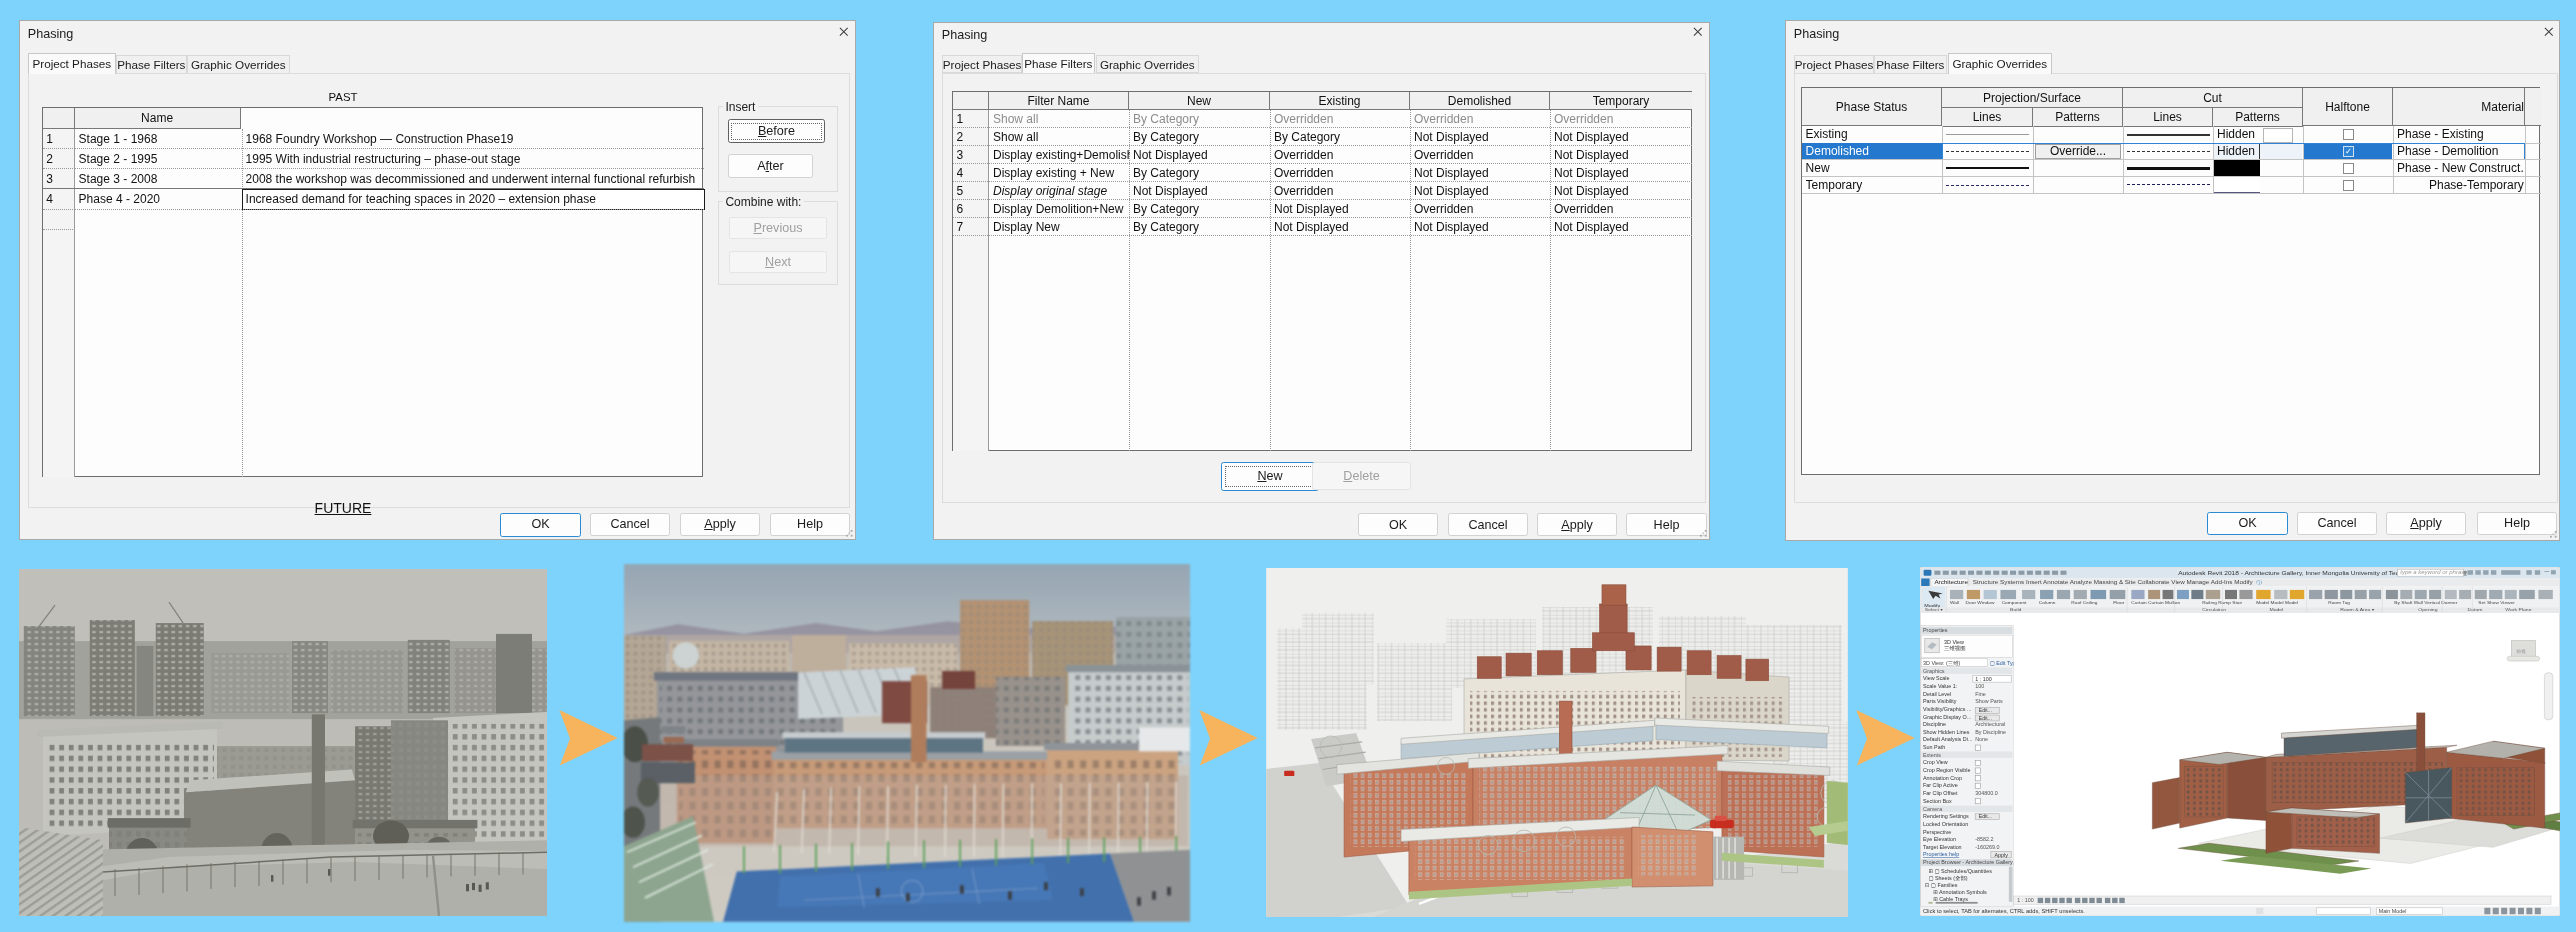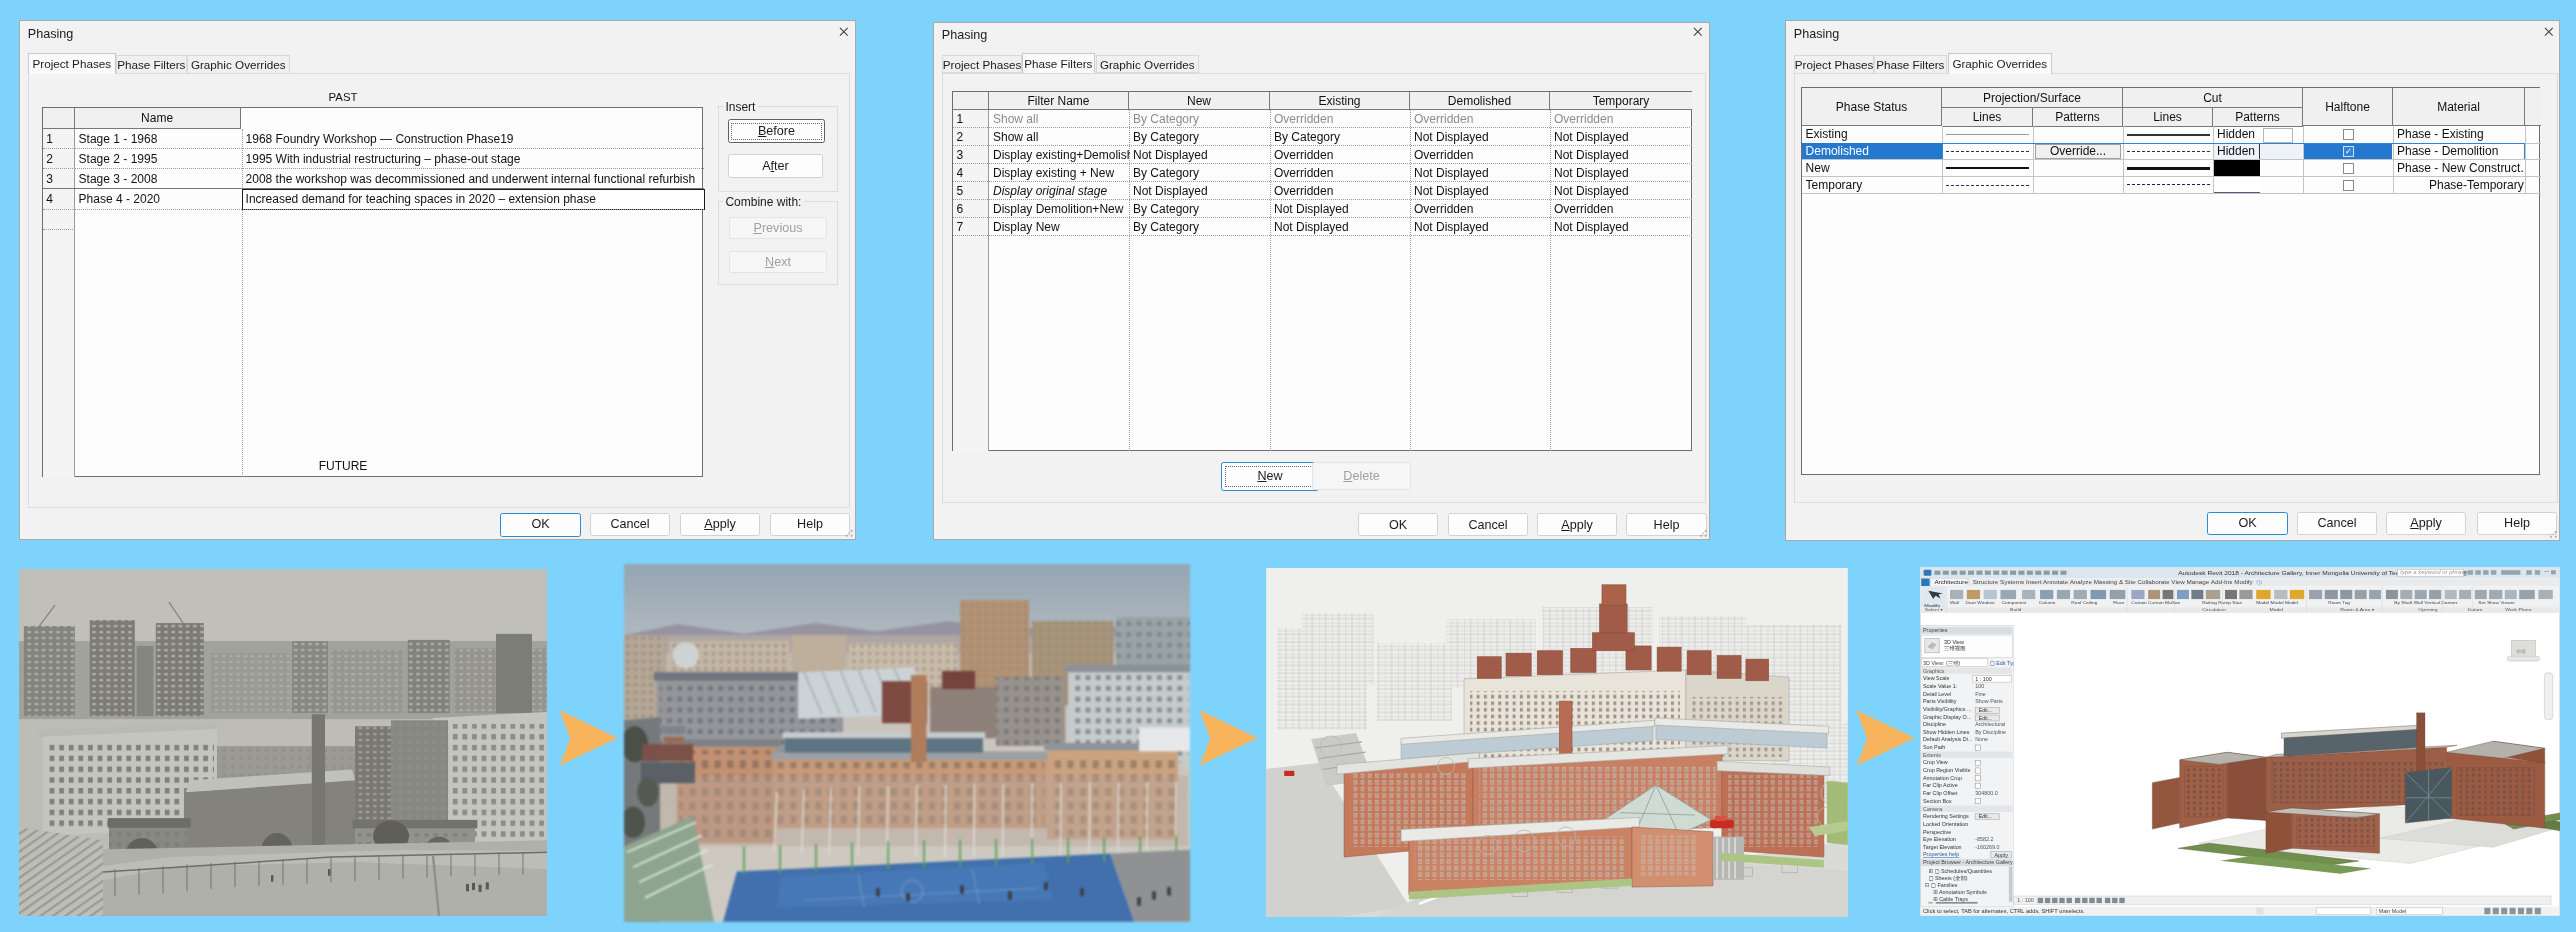--- a/index.html
+++ b/index.html
@@ -62,26 +62,26 @@
     <div class="cell" style="left:36px;top:42px;width:162px;height:18.6px;line-height:18.6px;">Stage 2 - 1995</div>
     <div class="cell" style="left:203px;top:42px;width:456px;height:18.6px;line-height:18.6px;">1995 With industrial restructuring – phase-out stage</div>
     <div class="abs" style="left:32px;top:60px;width:629px;height:0.6px;border-top:0.6px dotted #999;"></div>
     <div class="cell" style="left:36px;top:62px;width:162px;height:19px;line-height:19px;">Stage 3 - 2008</div>
     <div class="cell" style="left:203px;top:62px;width:456px;height:19px;line-height:19px;">2008 the workshop was decommissioned and underwent internal functional refurbish</div>
     <div class="abs" style="left:32px;top:80px;width:629px;height:0.6px;border-top:0.6px solid #777;"></div>
     <div class="cell" style="left:36px;top:82px;width:162px;height:18.6px;line-height:18.6px;">Phase 4 - 2020</div>
     <div class="cell" style="left:199px;top:81px;width:463px;height:20.4px;line-height:18.6px;border:1.2px solid #1b1b1b;padding-left:3px;background:#fff;">Increased demand for teaching spaces in 2020 – extension phase</div>
     <div class="abs" style="left:32px;top:101px;width:629px;height:0.6px;border-top:0.6px dotted #999;"></div>
   </div>
-  <div class="cell" style="left:263px;top:438px;width:120px;text-align:center;font-size:12px;z-index:2;">FUTURE</div>
+  <div class="cell" style="left:263px;top:479px;width:120px;text-align:center;font-size:14px;z-index:2;text-decoration:underline;">FUTURE</div>
 
   <div class="grp" style="left:698px;top:85px;width:120px;height:86px;z-index:2;"></div>
   <div class="grplabel" style="left:703px;top:79px;z-index:3;">Insert</div>
   <div class="btn" style="left:708px;top:98px;width:97px;height:24px;line-height:23px;border:0.6px solid #606060;z-index:3;"><div style="position:absolute;left:2.4px;top:2.4px;right:2.4px;bottom:2.4px;border:0.6px dotted #666;"></div><u>B</u>efore</div>
-  <div class="btn" style="left:708px;top:133px;width:95px;height:23.4px;line-height:22px;z-index:3;">A<u>f</u>ter</div>
+  <div class="btn" style="left:708px;top:133px;width:85px;height:23.4px;line-height:22px;z-index:3;">A<u>f</u>ter</div>
 
   <div class="grp" style="left:698px;top:180px;width:120px;height:84px;z-index:2;"></div>
   <div class="grplabel" style="left:703px;top:174px;z-index:3;">Combine with:</div>
   <div class="btn dis" style="left:709px;top:196px;width:98px;height:22px;line-height:21px;z-index:3;"><u>P</u>revious</div>
   <div class="btn dis" style="left:709px;top:230px;width:98px;height:21.6px;line-height:20.4px;z-index:3;"><u>N</u>ext</div>
 
   <div class="btn" style="left:480px;top:492px;width:81px;height:23.4px;line-height:21px;border:1.2px solid #2a8ad4;">OK</div>
   <div class="btn" style="left:570px;top:492px;width:80px;height:23px;line-height:21.6px;">Cancel</div>
   <div class="btn" style="left:660px;top:492px;width:80px;height:23px;line-height:21.6px;"><u>A</u>pply</div>
   <div class="btn" style="left:750px;top:492px;width:80px;height:23px;line-height:21.6px;">Help</div>
@@ -199,21 +199,21 @@
     <div class="tab" style="left:0px;width:80px;">Project Phases</div>
     <div class="tab" style="left:80px;width:73px;">Phase Filters</div>
     <div class="tab on" style="left:154px;width:104px;">Graphic Overrides</div>
   </div>
   <div class="abs" style="left:15px;top:66px;width:739px;height:388px;border:0.6px solid #6e6e6e;background:#fdfdfd;box-sizing:border-box;z-index:2;">
 
     <div class="cell" style="left:0;top:0;width:140px;height:38px;line-height:38px;background:#f0f0f0;border-right:0.6px solid #787878;border-bottom:0.6px solid #787878;text-align:center;">Phase Status</div>
     <div class="cell" style="left:140px;top:0;width:181px;height:20px;line-height:20px;background:#f0f0f0;border-right:0.6px solid #787878;border-bottom:0.6px solid #787878;text-align:center;">Projection/Surface</div>
     <div class="cell" style="left:321px;top:0;width:180px;height:20px;line-height:20px;background:#f0f0f0;border-right:0.6px solid #787878;border-bottom:0.6px solid #787878;text-align:center;">Cut</div>
     <div class="cell" style="left:501px;top:0;width:90px;height:38px;line-height:38px;background:#f0f0f0;border-right:0.6px solid #787878;border-bottom:0.6px solid #787878;text-align:center;">Halftone</div>
-    <div class="cell" style="left:591px;top:0;width:132px;height:38px;line-height:38px;background:#f0f0f0;border-right:0.6px solid #787878;border-bottom:0.6px solid #787878;text-align:center;">Material</div>
+    <div class="cell" style="left:591px;top:0;width:132px;height:38px;line-height:38px;background:#f0f0f0;border-right:0.6px solid #787878;border-bottom:0.6px solid #787878;text-align:right;">Material</div>
     <div class="abs" style="left:723px;top:0;width:16px;height:38px;background:#f0f0f0;border-bottom:0.6px solid #787878;box-sizing:border-box;"></div>
     <div class="cell" style="left:140px;top:20px;width:91px;height:18.6px;line-height:18.6px;background:#f0f0f0;border-right:0.6px solid #787878;border-bottom:0.6px solid #787878;text-align:center;">Lines</div>
     <div class="cell" style="left:231px;top:20px;width:90px;height:18.6px;line-height:18.6px;background:#f0f0f0;border-right:0.6px solid #787878;border-bottom:0.6px solid #787878;text-align:center;">Patterns</div>
     <div class="cell" style="left:321px;top:20px;width:90px;height:18.6px;line-height:18.6px;background:#f0f0f0;border-right:0.6px solid #787878;border-bottom:0.6px solid #787878;text-align:center;">Lines</div>
     <div class="cell" style="left:411px;top:20px;width:90px;height:18.6px;line-height:18.6px;background:#f0f0f0;border-right:0.6px solid #787878;border-bottom:0.6px solid #787878;text-align:center;">Patterns</div>
 
     <div class="abs" style="left:140px;top:38px;width:0.6px;height:67px;background:#c4c4c4;"></div>
     <div class="abs" style="left:231px;top:38px;width:0.6px;height:67px;background:#c4c4c4;"></div>
     <div class="abs" style="left:321px;top:38px;width:0.6px;height:67px;background:#c4c4c4;"></div>
     <div class="abs" style="left:411px;top:38px;width:0.6px;height:67px;background:#c4c4c4;"></div>

